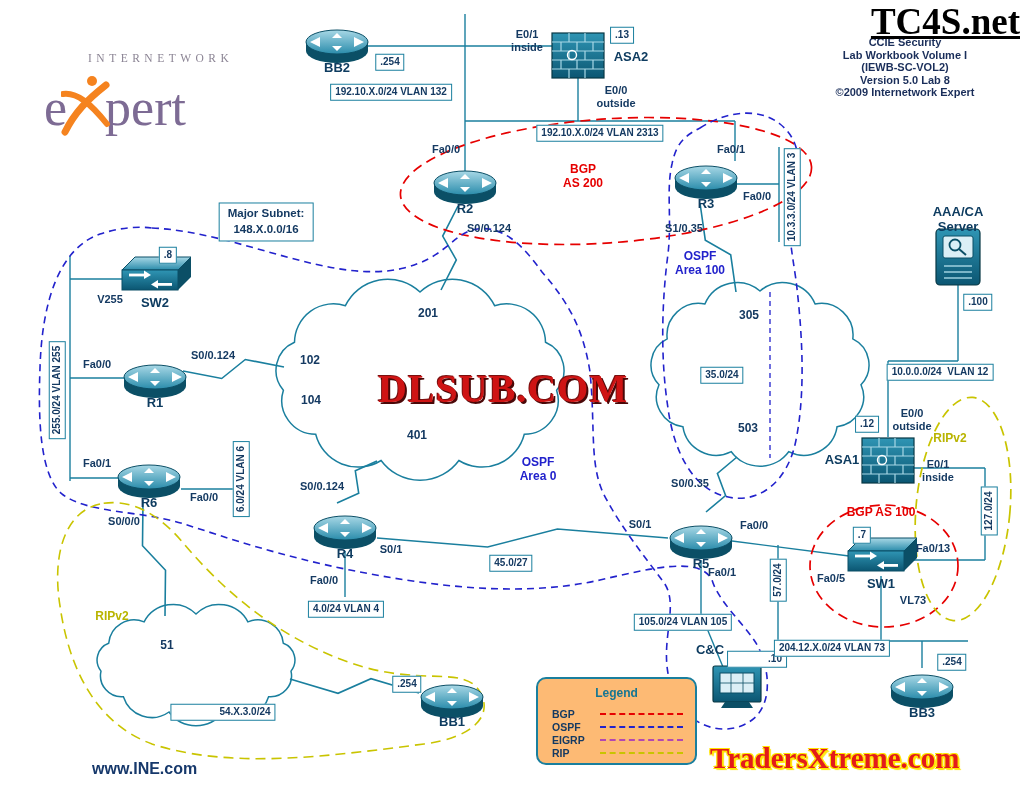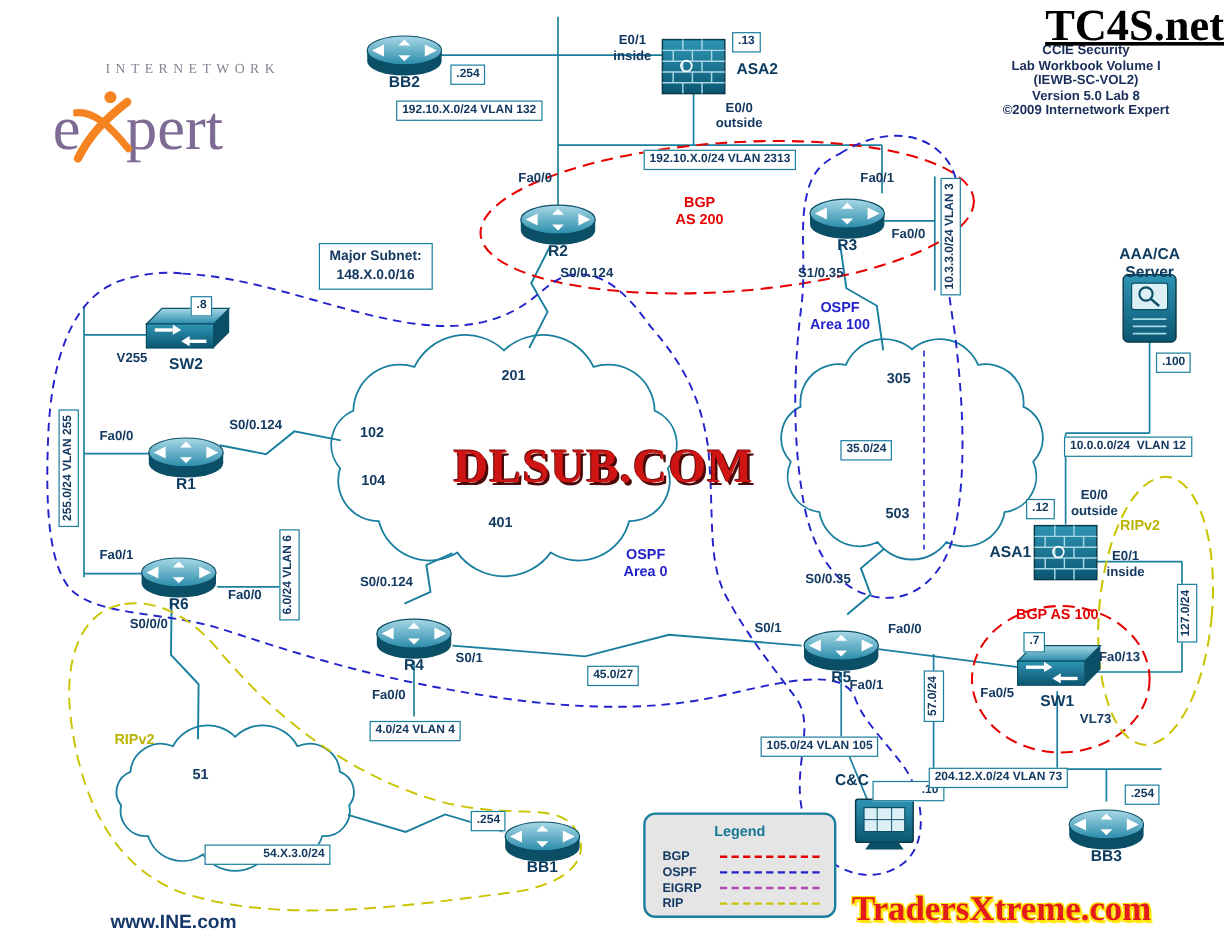--- a/index.html
+++ b/index.html
@@ -23,21 +23,21 @@
   .logo-top{font-family:"Liberation Serif",serif;font-size:11.5px;letter-spacing:4.5px;color:#8b8494;margin-left:44px;}
   .logo-word{display:flex;align-items:flex-end;font-family:"Liberation Serif",serif;font-size:52px;line-height:0.85;color:#7d6b94;margin-top:4px;}
   .logo-fig{margin:0 -10px 0 -6px;position:relative;top:6px;}
 
   #tc4s{position:absolute;right:4px;top:0;font-family:"Liberation Serif",serif;font-weight:bold;font-size:37px;color:#000;text-decoration:underline;z-index:30;}
   #titleblock{position:absolute;right:14px;top:36px;width:210px;text-align:center;font-weight:bold;font-size:11px;color:#1a2e5a;line-height:12.5px;z-index:29;}
   #dlsub{position:absolute;left:378px;top:365px;font-family:"Liberation Serif",serif;font-weight:bold;font-size:40px;letter-spacing:1px;color:#cf1414;text-shadow:2px 2px 0 #4a0808,-1px -1px 0 #7a1010;z-index:26;}
   #traders{position:absolute;left:710px;top:742px;font-family:"Liberation Serif",serif;font-weight:bold;font-size:29px;color:#e31b1b;text-shadow:1px 1px 0 #ffe400,-1px -1px 0 #ffe400,1px -1px 0 #ffe400,-1px 1px 0 #ffe400,2px 2px 1px #ffe400;z-index:26;}
   #ine{position:absolute;left:92px;top:760px;font-weight:bold;font-size:16px;color:#16386b;z-index:22;}
 
-  #legend{position:absolute;left:536px;top:677px;width:161px;height:88px;border:2px solid #1a7f9e;border-radius:10px;background:#e5e5e5;z-index:22;padding-top:7px;}
+  #legend{position:absolute;left:536px;top:677px;width:161px;height:88px;border:2px solid #1a7f9e;border-radius:10px;background:#fdba74;z-index:22;padding-top:7px;}
   .legend-title{text-align:center;font-weight:bold;font-size:12px;color:#157693;margin-bottom:7px;}
   .legend-row{display:flex;align-items:center;padding:0 12px 0 14px;height:13px;}
   .legend-label{font-weight:bold;font-size:10.5px;color:#153a62;width:48px;}
   .legend-dash{flex:1;border-top:2px dashed #000;}
 </style>
 </head>
 <body>
 
 <div id="stage">
   <svg id="diagram" width="1024" height="791">
@@ -282,21 +282,21 @@
       <div class="lb iface" style="left: 446px; top: 149px;">Fa0/0</div>
       <div class="lb iface" style="left: 731px; top: 149px;">Fa0/1</div>
       <div class="lb bgp" style="left: 583px; top: 176px;">BGP
 AS 200</div>
       <div class="lb iface" style="left: 757px; top: 196px;">Fa0/0</div>
       <div class="lb vbox" style="left: 792px; top: 197px;">10.3.3.0/24 VLAN 3</div>
       <div class="lb iface" style="left: 489px; top: 228px;">S0/0.124</div>
       <div class="lb iface" style="left: 684px; top: 228px;">S1/0.35</div>
       <div class="lb ospf" style="left: 700px; top: 263px;">OSPF
 Area 100</div>
-      <div class="lb box-lg" style="left: 266px; top: 222px; margin-left: 47px;">Major Subnet:
+      <div class="lb box-lg" style="left: 266px; top: 222px;">Major Subnet:
 148.X.0.0/16</div>
       <div class="lb box" style="left: 168px; top: 255px;">.8</div>
       <div class="lb iface" style="left: 110px; top: 299px;">V255</div>
       <div class="lb vbox" style="left: 57px; top: 390px;">255.0/24 VLAN 255</div>
       <div class="lb iface" style="left: 97px; top: 364px;">Fa0/0</div>
       <div class="lb iface" style="left: 213px; top: 355px;">S0/0.124</div>
       <div class="lb num" style="left: 428px; top: 313px;">201</div>
       <div class="lb num" style="left: 310px; top: 360px;">102</div>
       <div class="lb num" style="left: 311px; top: 400px;">104</div>
       <div class="lb num" style="left: 417px; top: 435px;">401</div>

